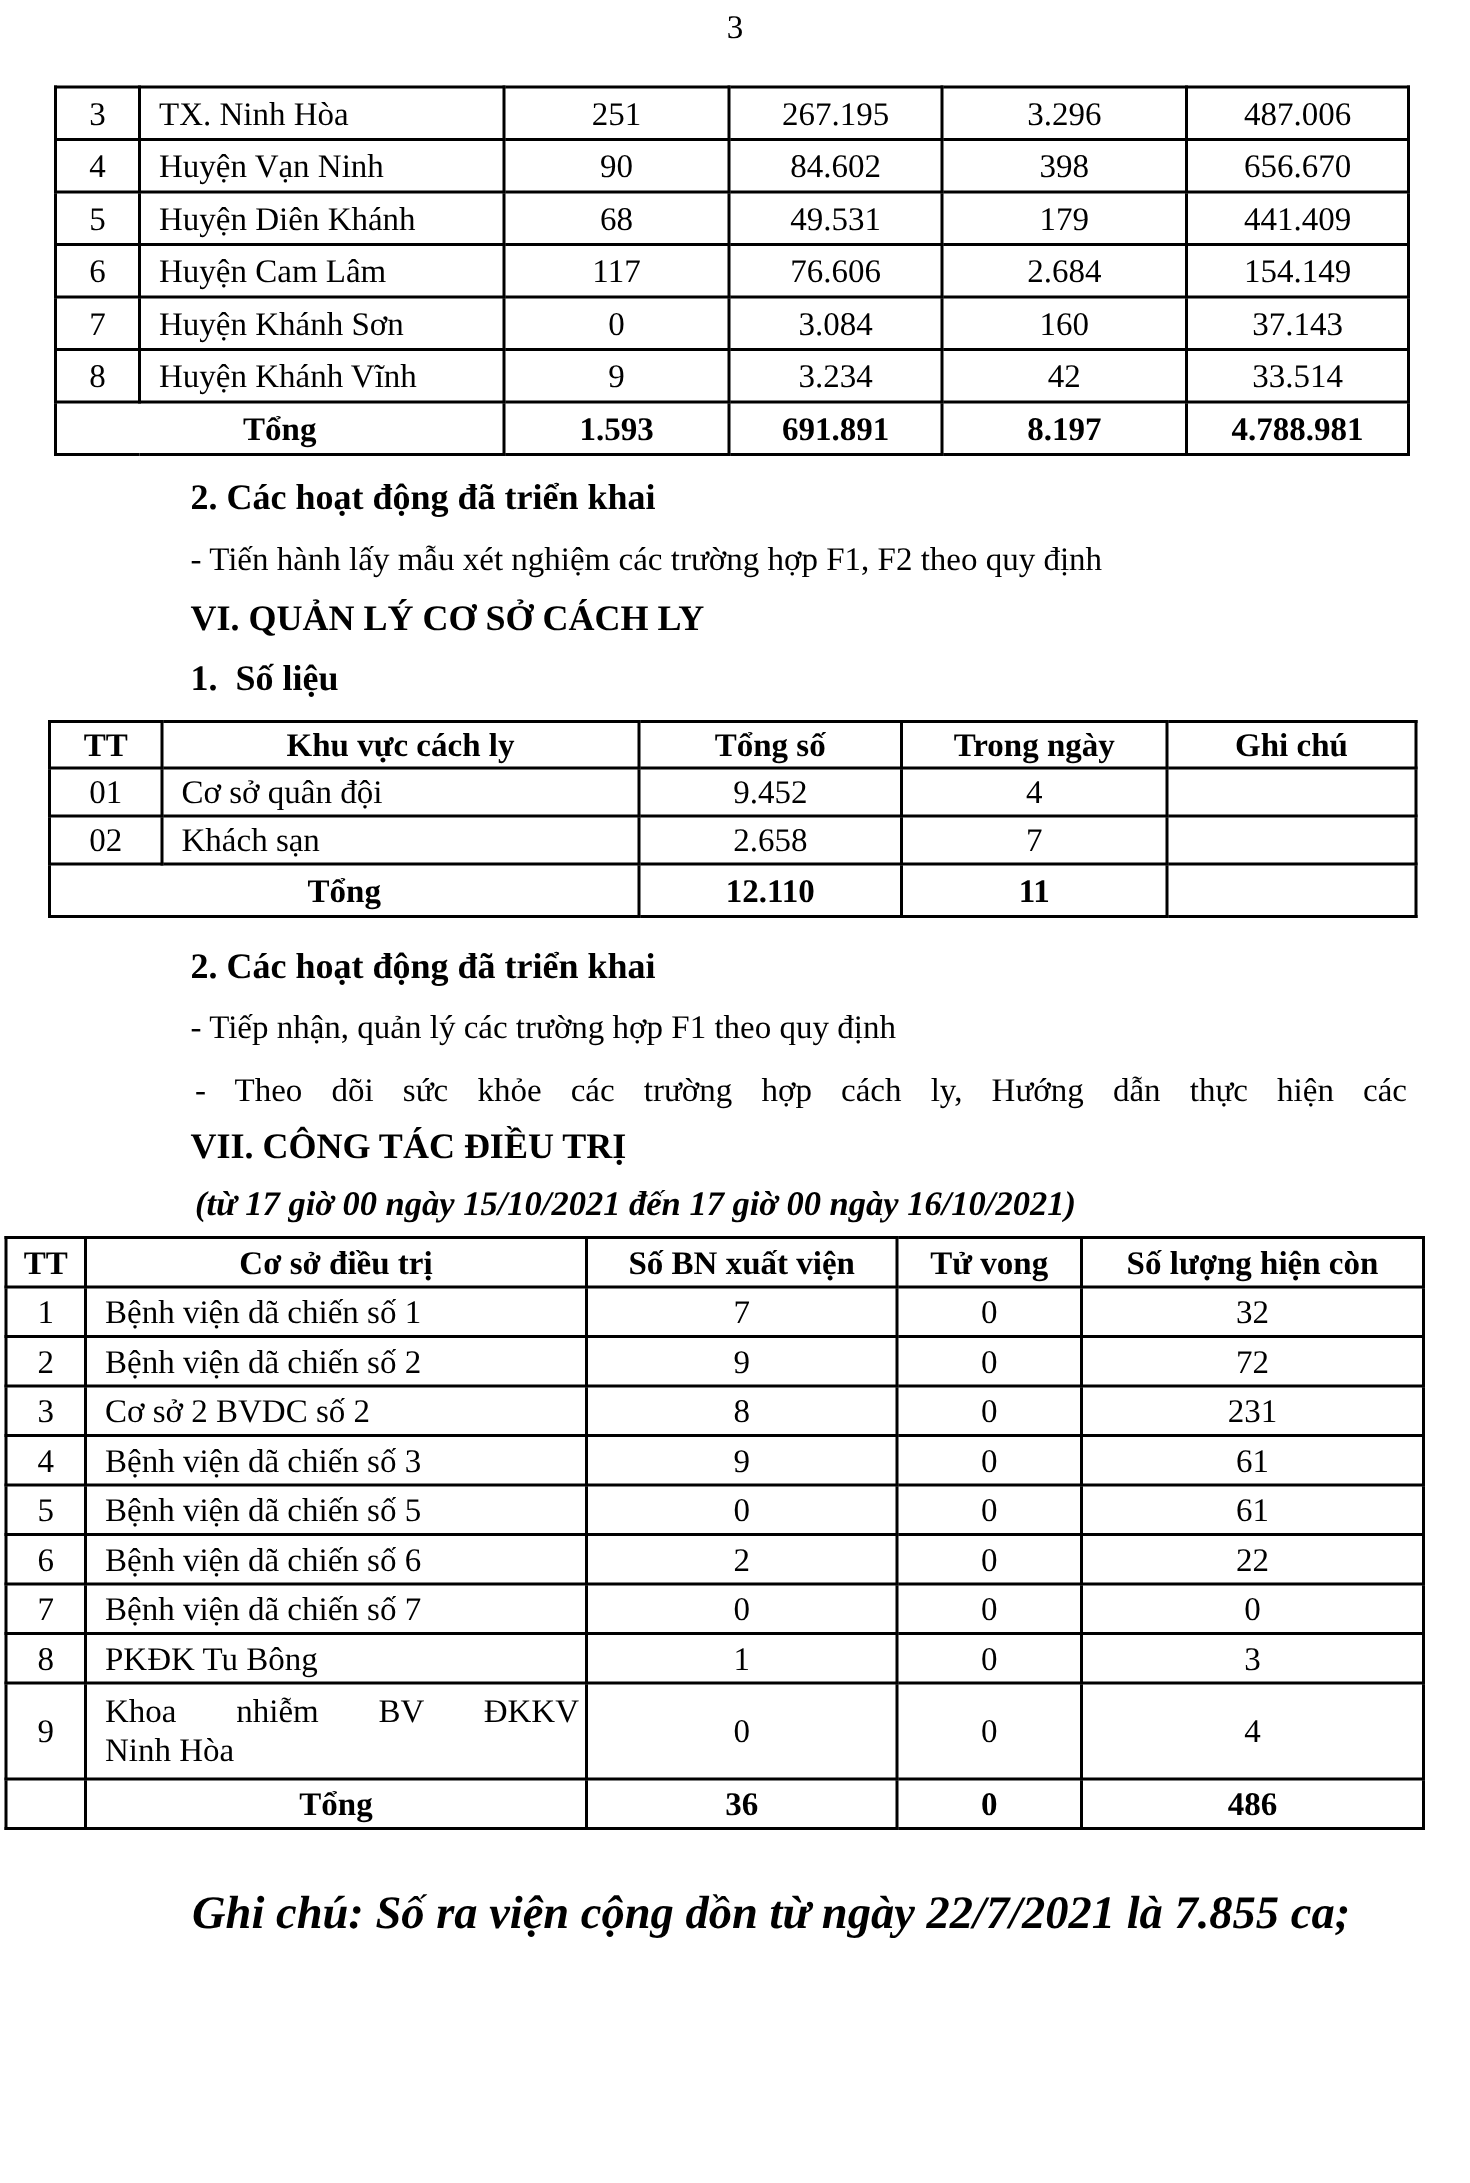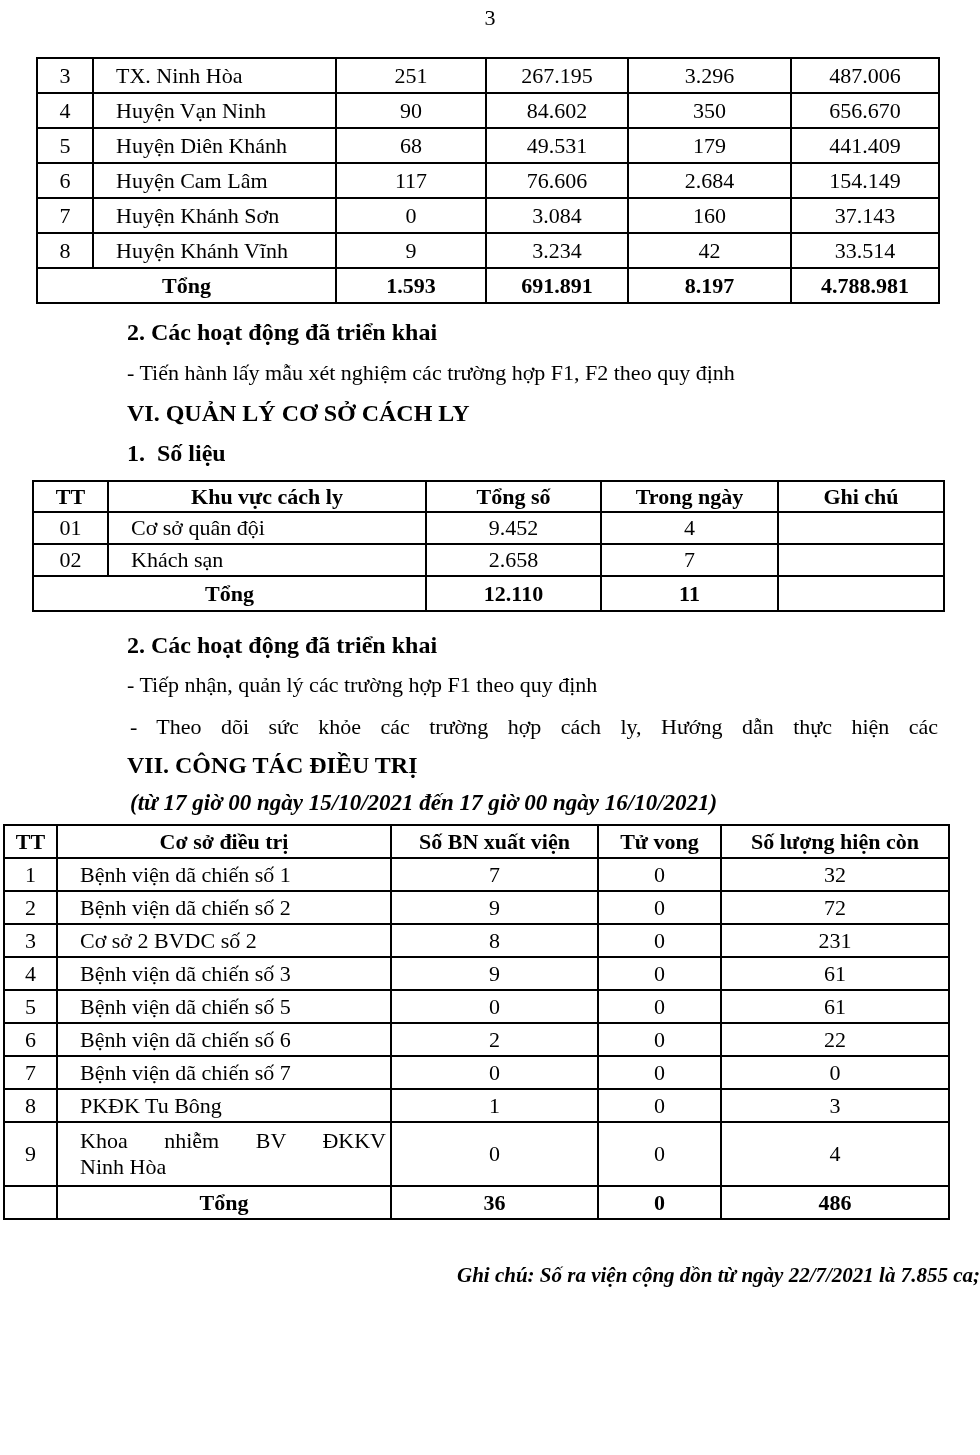--- a/index.html
+++ b/index.html
@@ -21,21 +21,21 @@
   }
   table.t td, table.t th {
     border:2px solid #000;
     padding:0 4px;
     text-align:center;
     vertical-align:middle;
     overflow:hidden;
     font-weight:normal;
   }
   table.t th { font-weight:bold; }
-  table.t td.name { text-align:left; padding-left:22px; }
+  table.t td.name { text-align:left; padding-left:12px; }
   .b { font-weight:bold !important; }
 
   .t1 { margin:27px 0 0 36px; width:902px; }
   .t1 td { height:33px; }
 
   .t2 { margin:13px 0 0 32px; width:911px; }
   .t2 th { height:29px; }
   .t2 td { height:30px;border-radius:15px; }
   .t2 tr.total td { height:33px; }
 
@@ -51,21 +51,21 @@
   .mt14 { margin-top:14px; } .mt13 { margin-top:13px; } .mt12 { margin-top:12px; }
   .mt19 { margin-top:19px; } .mt8  { margin-top:8px; }
 
   .jpara { margin:12px 12px 0 57px; width:881px; line-height:32px; }
   .jl1 { text-align:justify; text-align-last:justify; text-indent:73px; }
 
   .date-line {
     margin:10px 0 0 130px;
     font-size:23px; font-weight:bold; font-style:italic; line-height:28px;
   }
-  .note { font-size:21px; font-weight:bold; font-style:italic; line-height:30px;text-align:right; }
+  .note { font-size:31px; font-weight:bold; font-style:italic; line-height:30px; }
   .note1 { margin:40px 0 0 128px; }
   .note2 { margin:4px 0 0 272px; }
 
   .jl { text-align:justify; text-align-last:justify; }
 </style>
 </head>
 <body>
 
 <div class="page">
 
@@ -87,21 +87,21 @@
         <td>251</td>
         <td>267.195</td>
         <td>3.296</td>
         <td>487.006</td>
       </tr>
       <tr>
         <td>4</td>
         <td class="name">Huyện Vạn Ninh</td>
         <td>90</td>
         <td>84.602</td>
-        <td>350</td>
+        <td>398</td>
         <td>656.670</td>
       </tr>
       <tr>
         <td>5</td>
         <td class="name">Huyện Diên Khánh</td>
         <td>68</td>
         <td>49.531</td>
         <td>179</td>
         <td>441.409</td>
       </tr>

